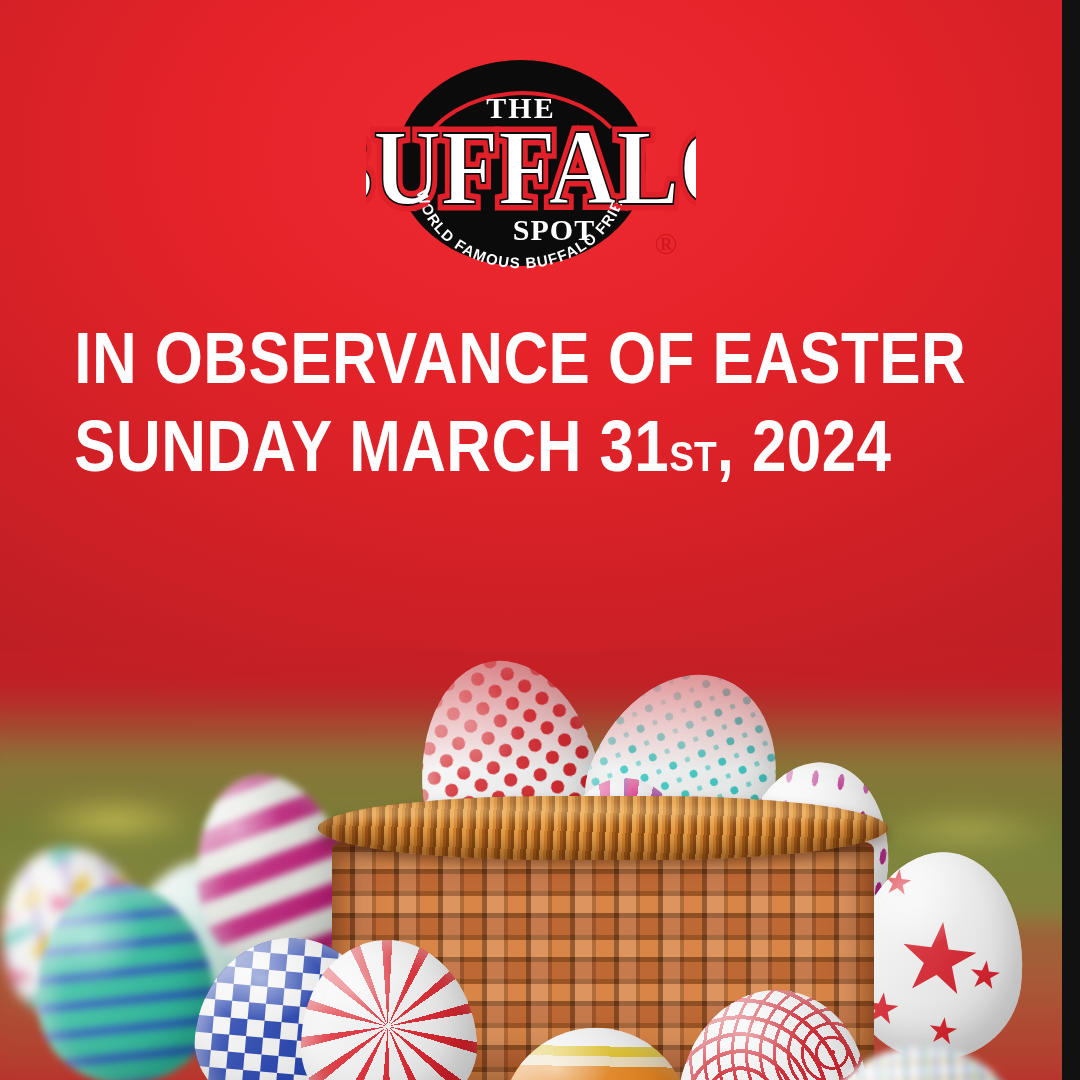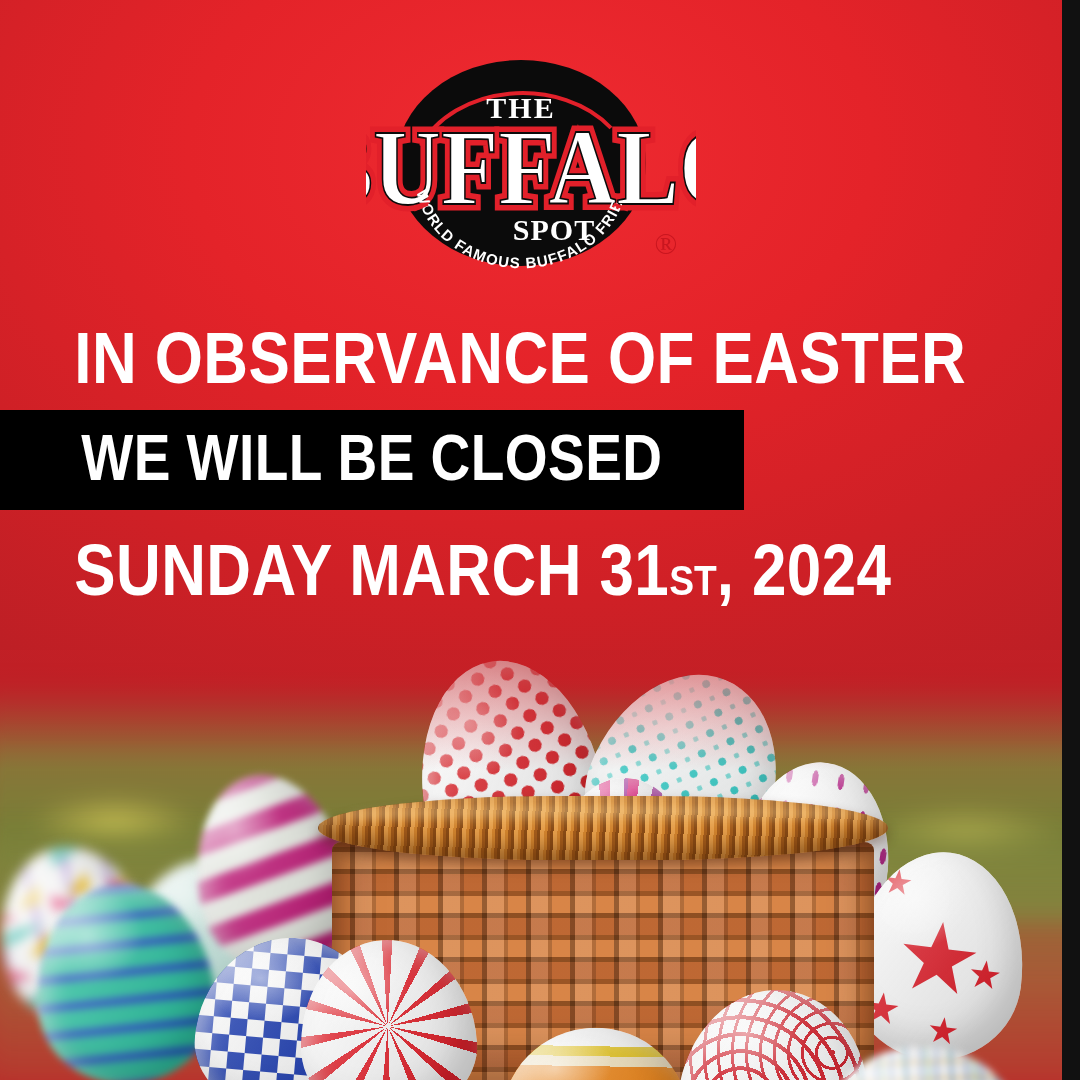--- a/index.html
+++ b/index.html
@@ -387,23 +387,20 @@
       <line x1="262" y1="152" x2="248" y2="146" stroke="#E2202A" stroke-width="3"></line>
 
       <text x="300" y="196" text-anchor="middle" font-family="'Liberation Serif', serif" font-size="30" fill="#C9161F">®</text>
     </svg>
   </div>
 
   <div class="headline-wrap">
 
     <div class="line-cond line1">IN OBSERVANCE OF EASTER</div>
 
-    <div class="band">
-      <div class="line-cond line2">WE WILL BE CLOSED</div>
-    </div>
 
     <div class="line-cond line3">
       <span>SUNDAY MARCH 31</span><span class="suffix">ST</span><span>, 2024</span>
     </div>
 
   </div>
 
 </div>
 
 </body></html>

